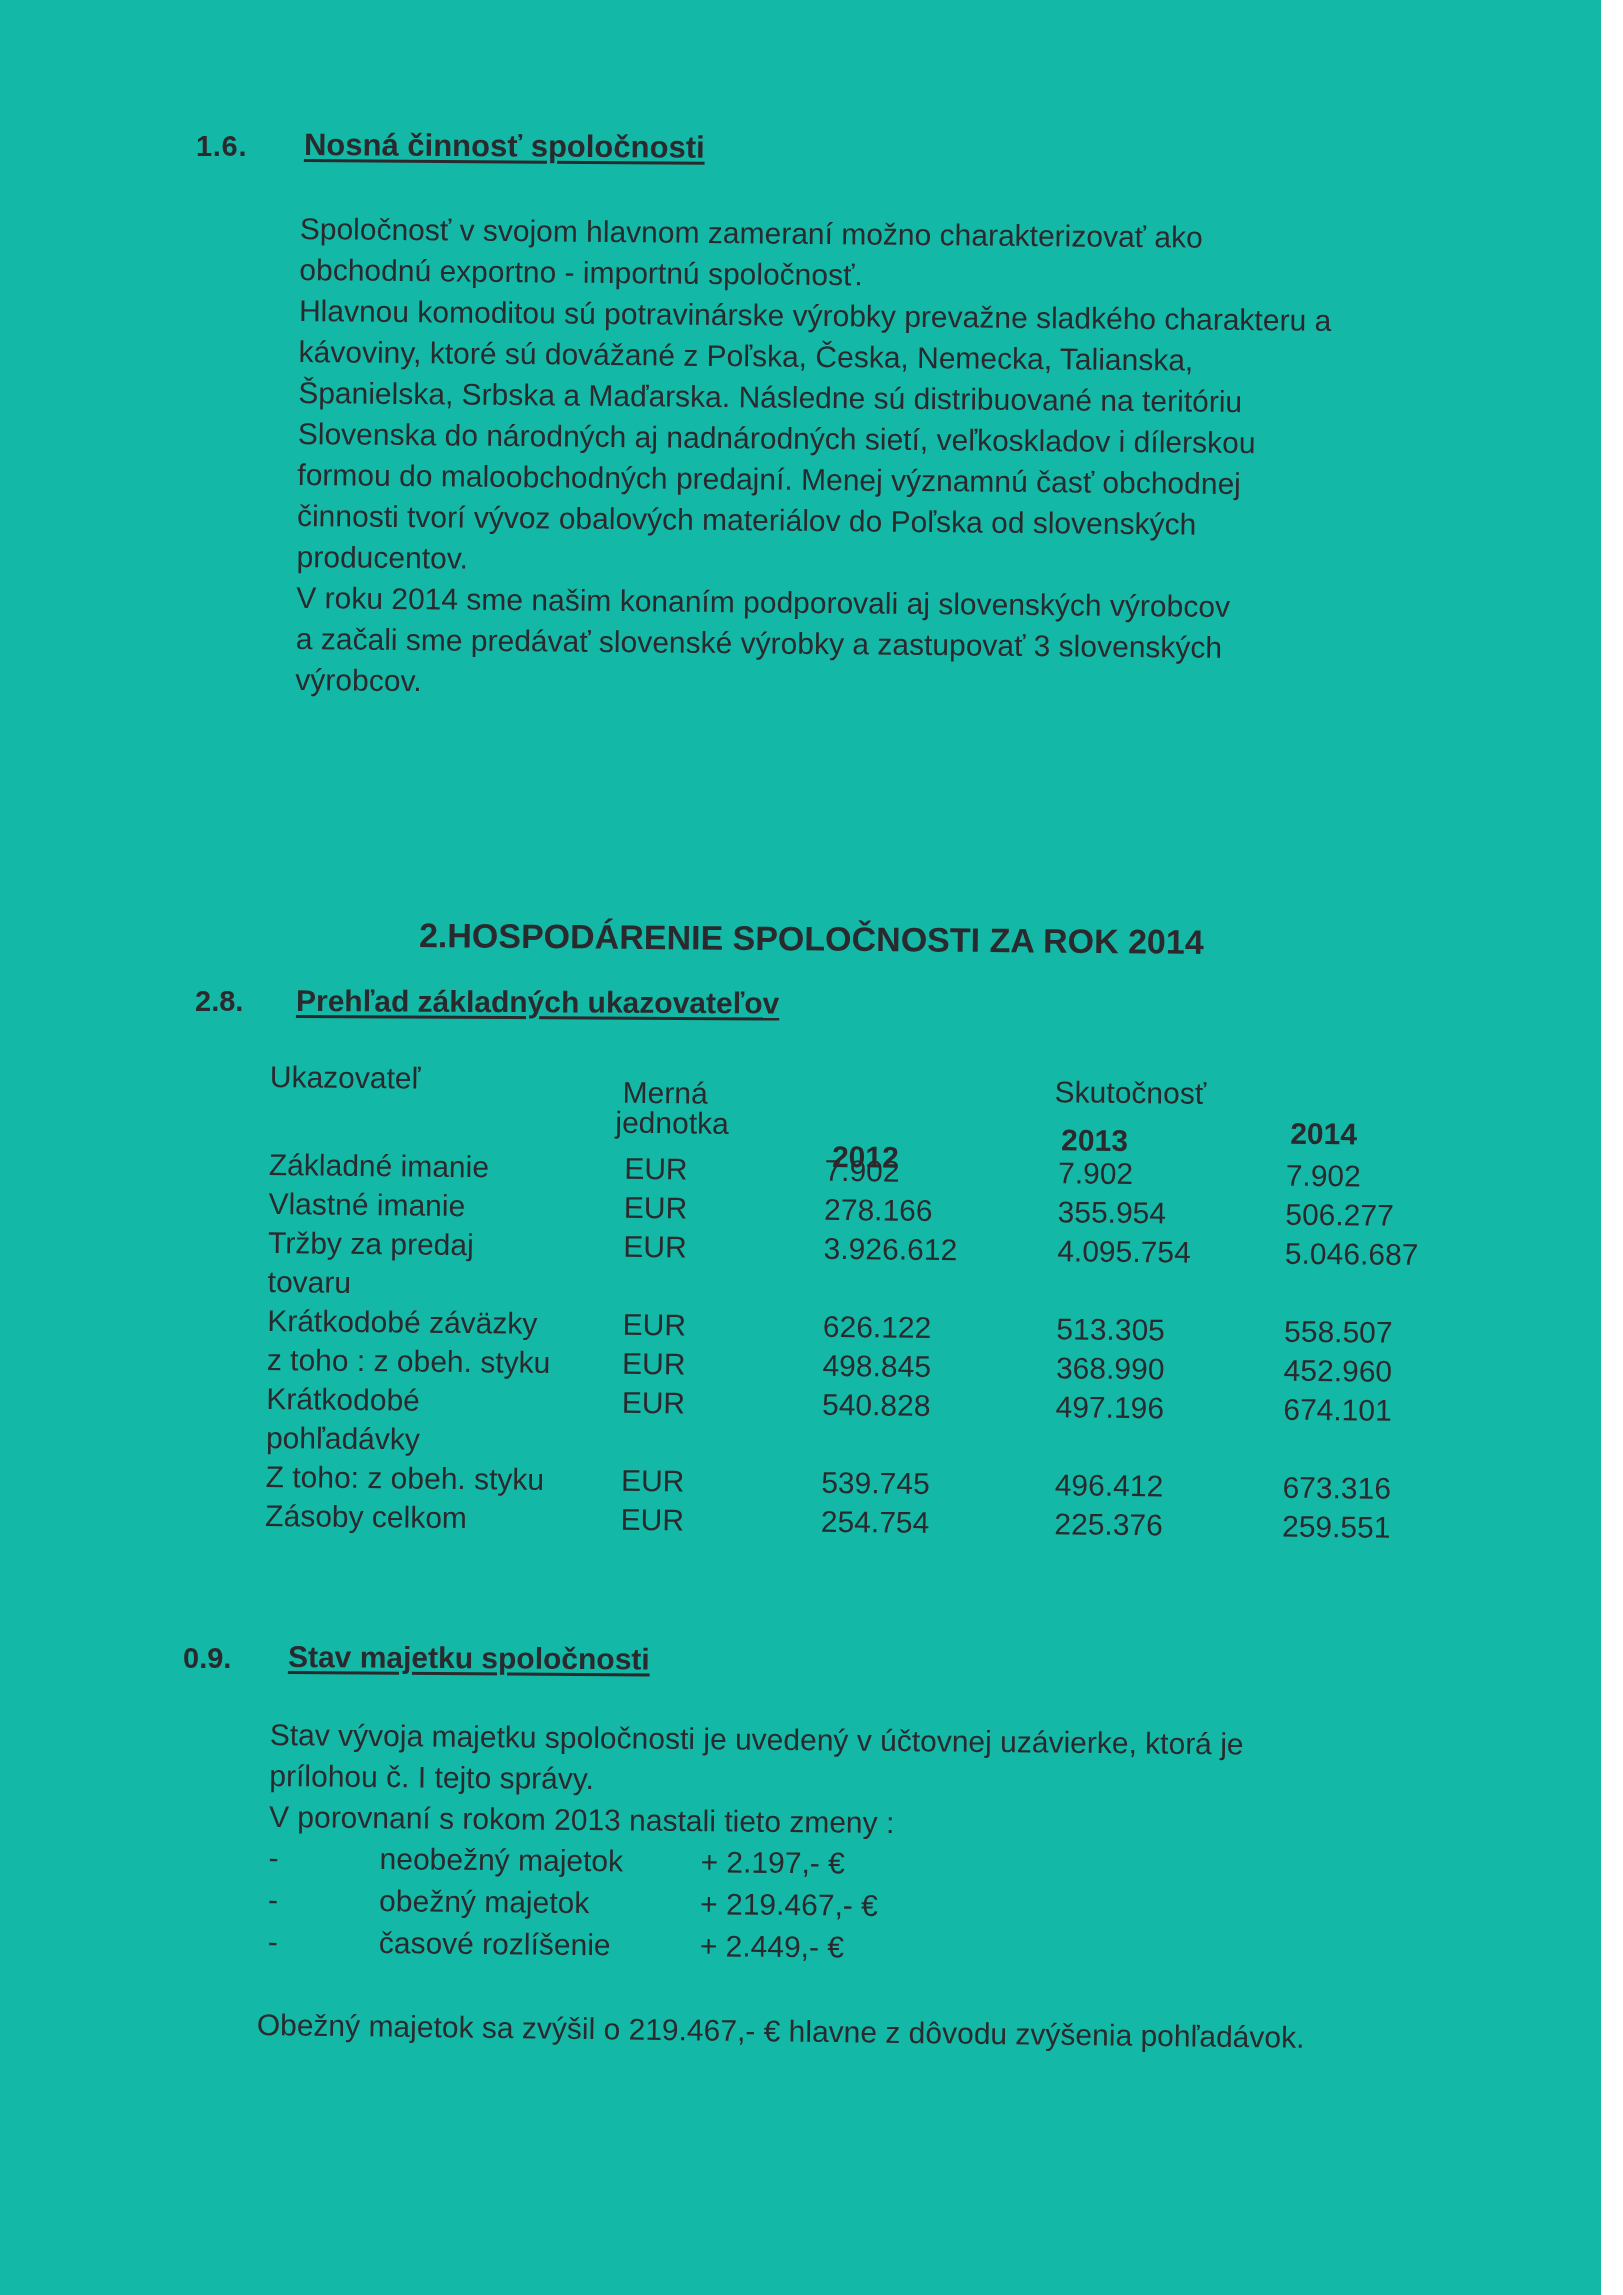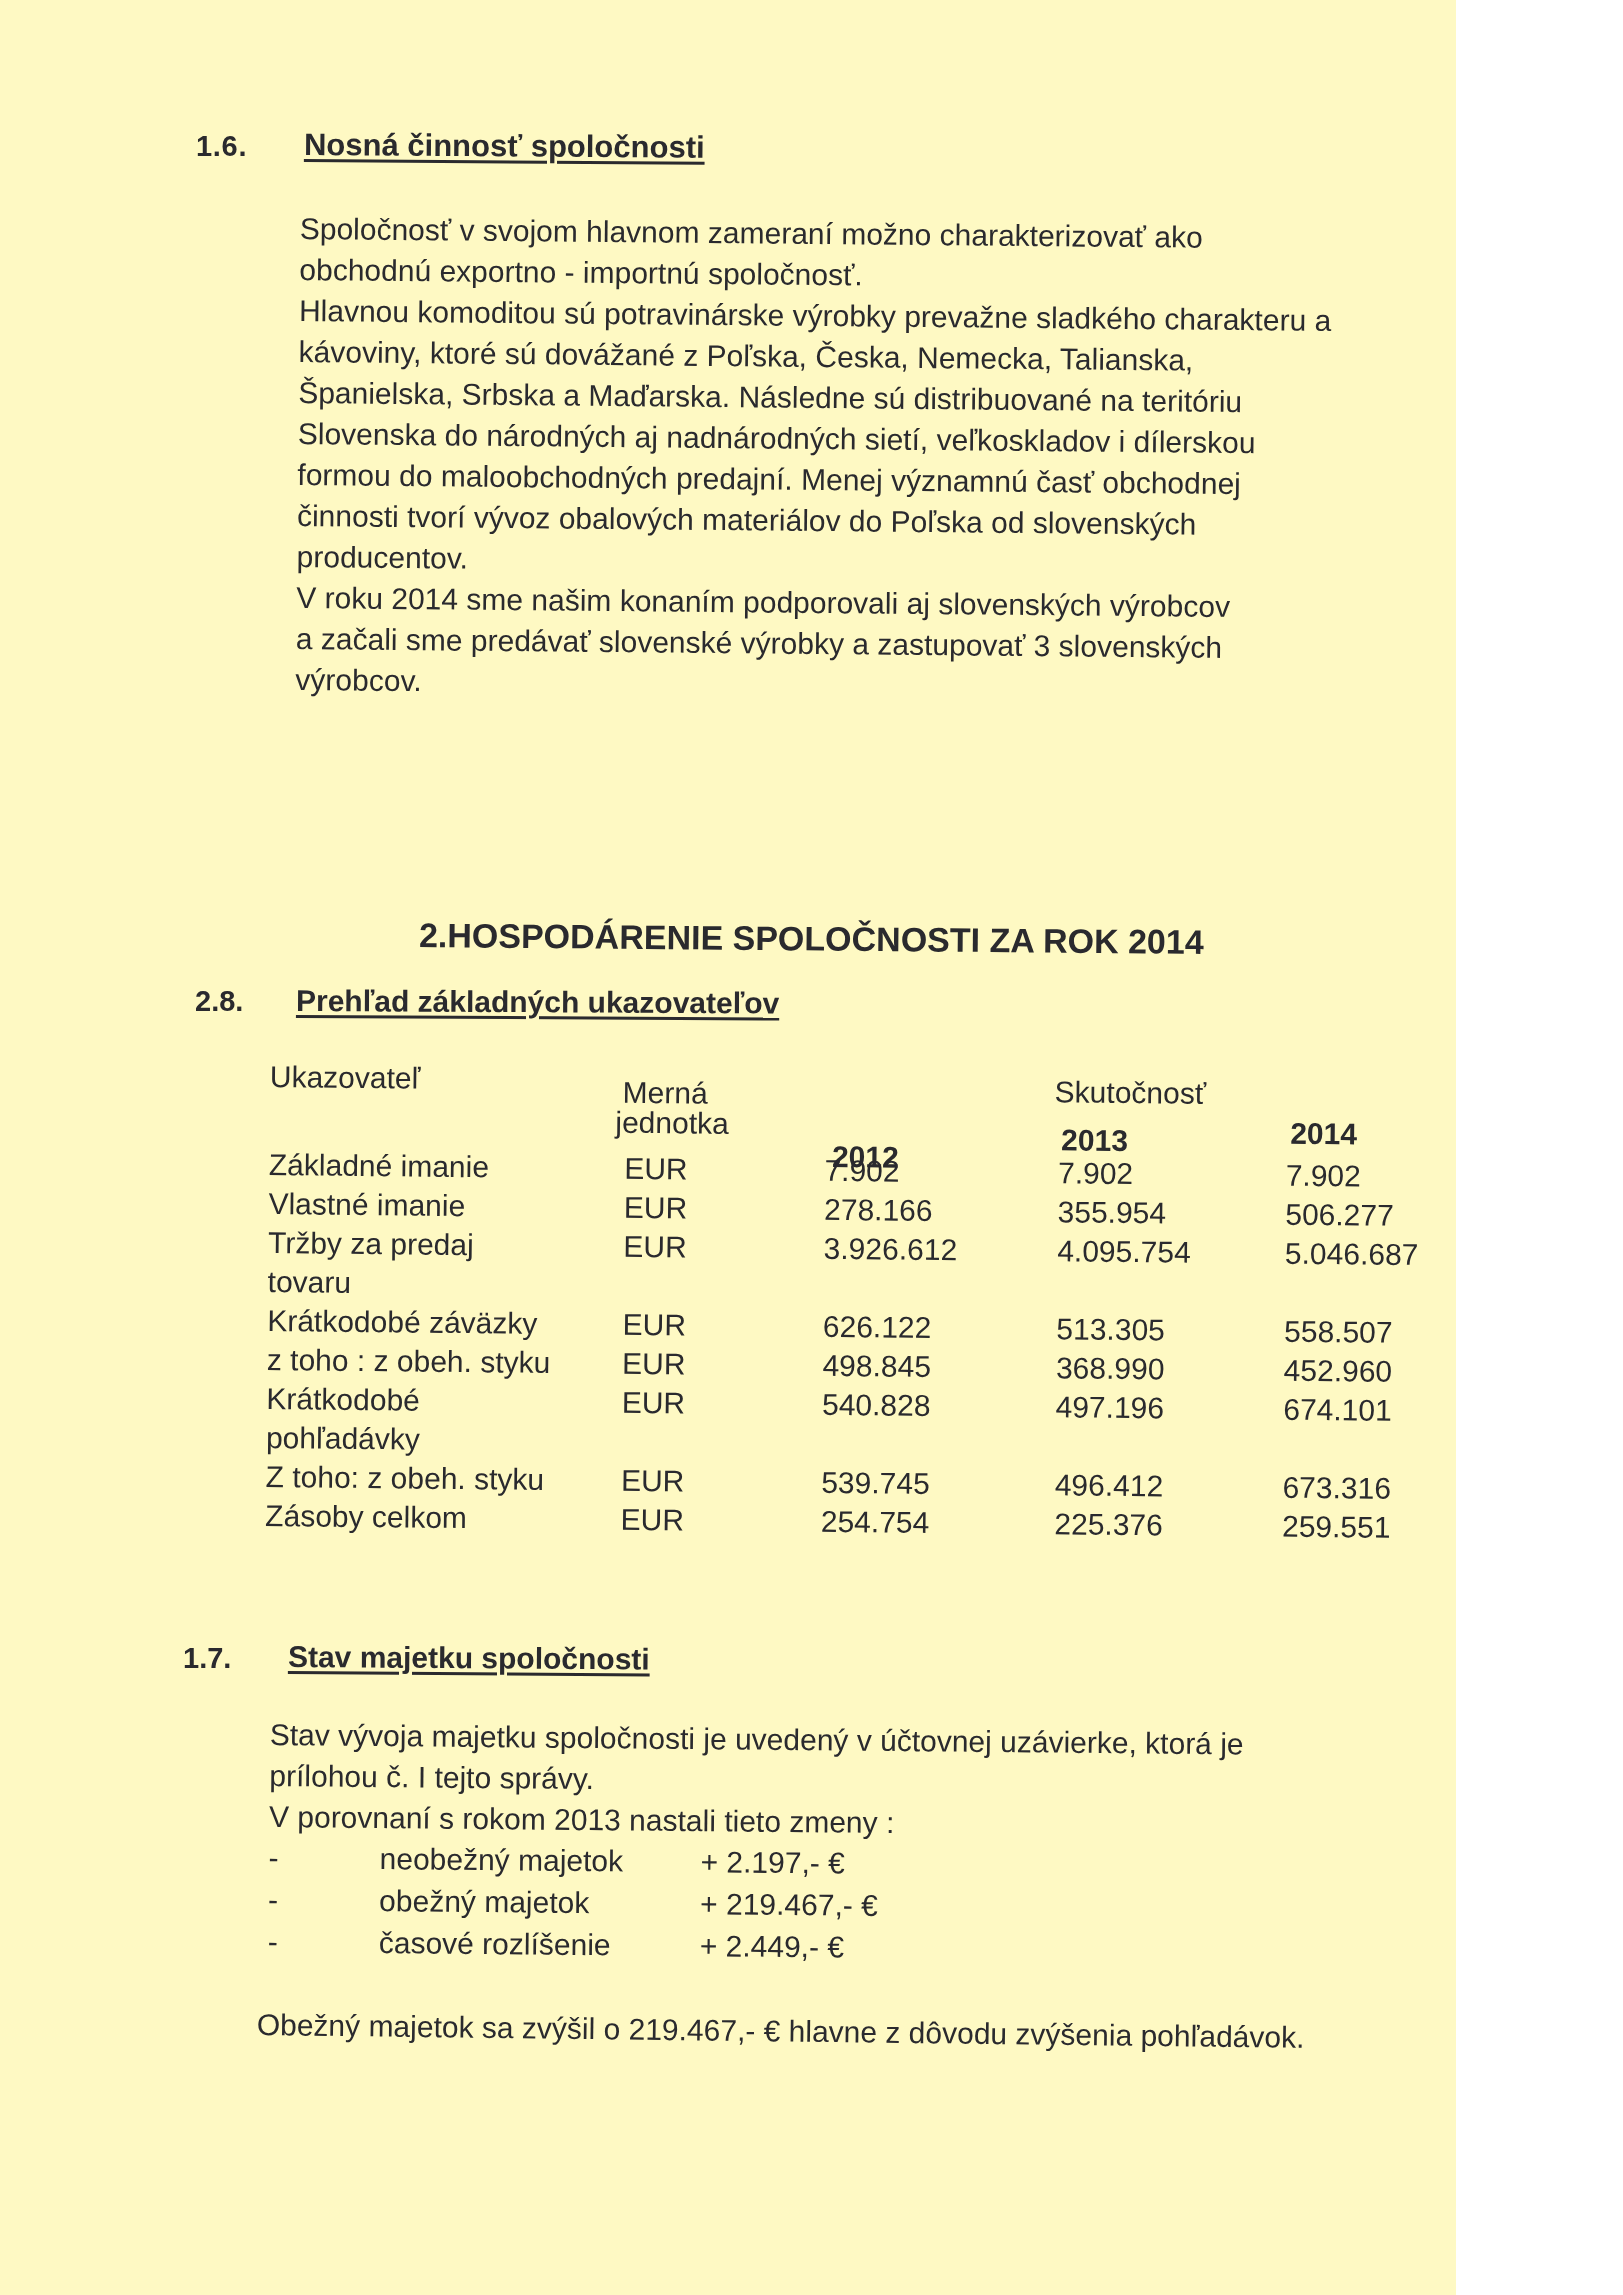--- a/index.html
+++ b/index.html
@@ -11,23 +11,23 @@
       width: 1623px;
       height: 2295px;
       position: relative;
       overflow: hidden;
       font-family: "Liberation Sans", sans-serif;
       color: #2a2a2e;
     }
     .page {
       position: absolute;
       left: 0; top: 0;
-      width: 1456px;
+      width: 1601px;
       height: 2295px;
-      background: #fef9c3;
+      background: #14b8a6;
     }
     
     .sec16-num {
       position: absolute;
       left: 196px; top: 130px;
       font-size: 29px;
       font-weight: bold;
       letter-spacing: 0.7px;
     }
     .sec16-title {
@@ -258,21 +258,21 @@
     </div>
     <div class="row">
       <span class="c-label">Zásoby celkom</span>
       <span class="c-unit">EUR</span>
       <span class="c-v2012">254.754</span>
       <span class="c-v2013">225.376</span>
       <span class="c-v2014">259.551</span>
     </div>
   </div>
 
-  <div class="sec22-num">1.7.</div>
+  <div class="sec22-num">0.9.</div>
   <div class="sec22-title">Stav majetku spoločnosti</div>
 
   <div class="sec22-body">
     <p>Stav vývoja majetku spoločnosti je uvedený v účtovnej uzávierke, ktorá je</p>
     <p>prílohou č. I tejto správy.</p>
     <p>V porovnaní s rokom 2013 nastali tieto zmeny :</p>
     <div class="changes">
       <div class="change-item">
         <span class="dash">-</span>
         <span class="ch-label">neobežný majetok</span>

